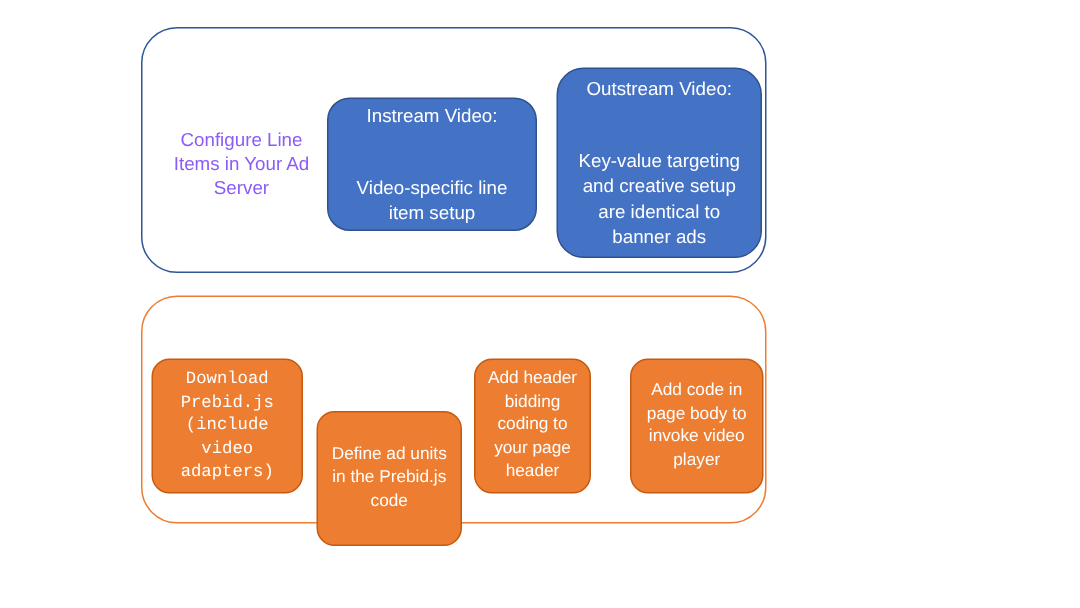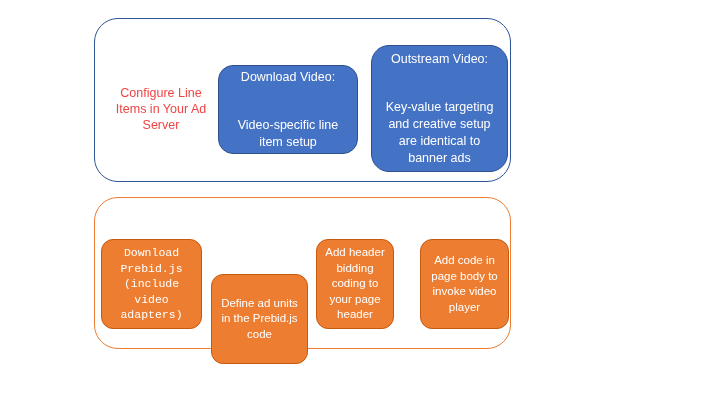--- a/index.html
+++ b/index.html
@@ -17,21 +17,21 @@
 
   .group-title {
     position: absolute; left: 0; width: 100%; text-align: center;
     font-size: 13px; font-weight: bold; letter-spacing: 0.1px; margin-top: 40px;
   }
   .group-title.blue { top: 10px; color: #4472C4; }
   .group-title.orange { top: 9px; color: #ED7D31; }
 
   .side-label {
     position: absolute; left: 9px; top: 66px; width: 114px;
-    color: #ef4444; font-size: 12.5px; line-height: 16px; text-align: center;
+    color: #8b5cf6; font-size: 12.5px; line-height: 16px; text-align: center;
   }
 
   .box {
     position: absolute; display: flex; flex-direction: column;
     align-items: center; justify-content: center; text-align: center;
     color: #ffffff;
   }
   .blue-box {
     background: #4472C4; border: 1px solid #2F528F;
     font-size: 12.5px; line-height: 17px; gap: 31px; padding: 0 6px;
@@ -53,21 +53,21 @@
 <body>
 
 <div class="canvas">
 
   <section class="group group-blue">
     <h2 class="group-title blue">Ad Ops</h2>
 
     <div class="side-label">Configure Line Items in Your Ad Server</div>
 
     <div class="box blue-box box-instream">
-      <p class="box-title">Download Video:</p>
+      <p class="box-title">Instream Video:</p>
       <p class="box-body">Video-specific line item setup</p>
     </div>
 
     <div class="box blue-box box-outstream">
       <p class="box-title">Outstream Video:</p>
       <p class="box-body">Key-value targeting and creative setup are identical to banner ads</p>
     </div>
   </section>
 
   <section class="group group-orange">

